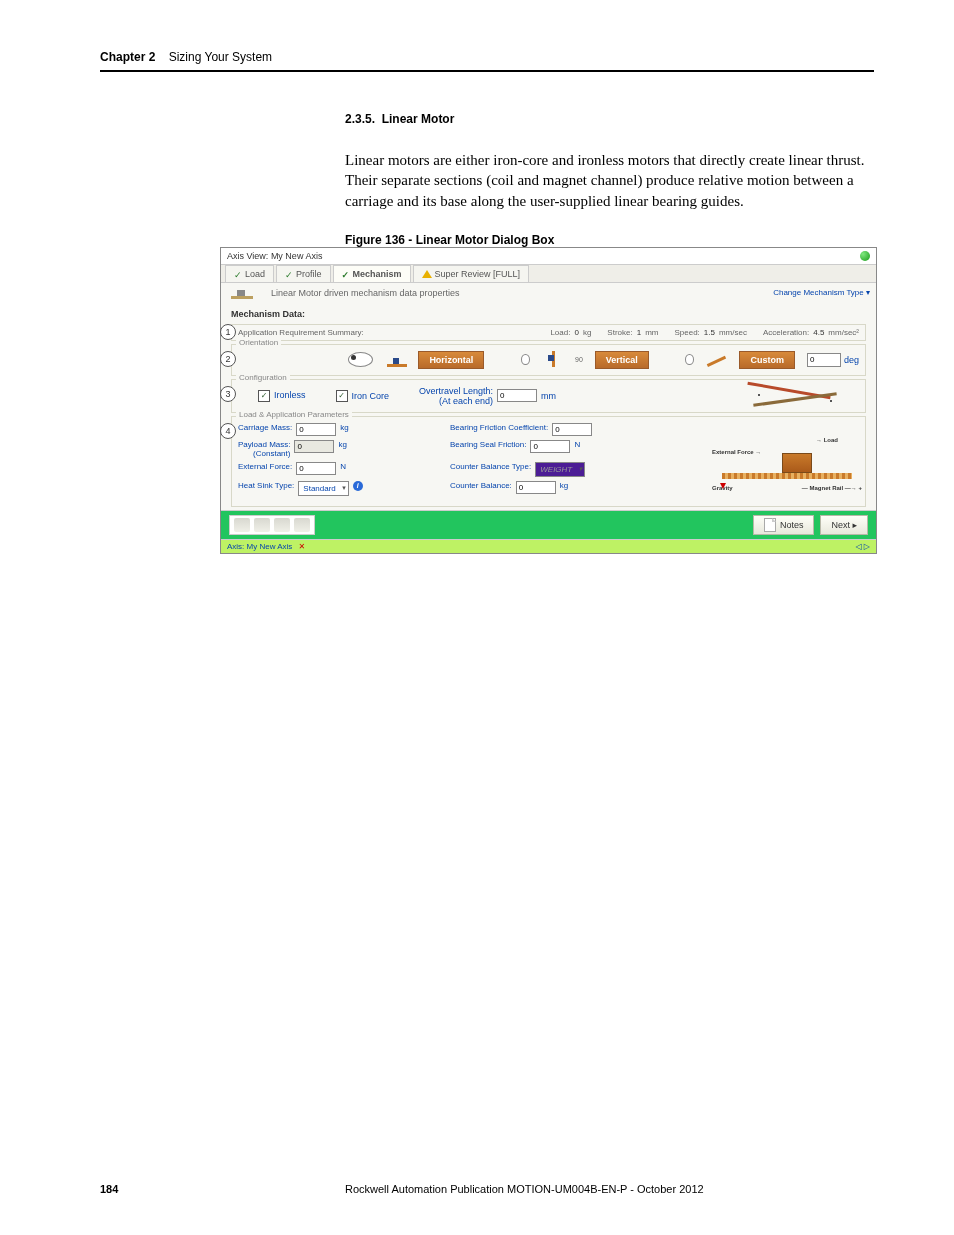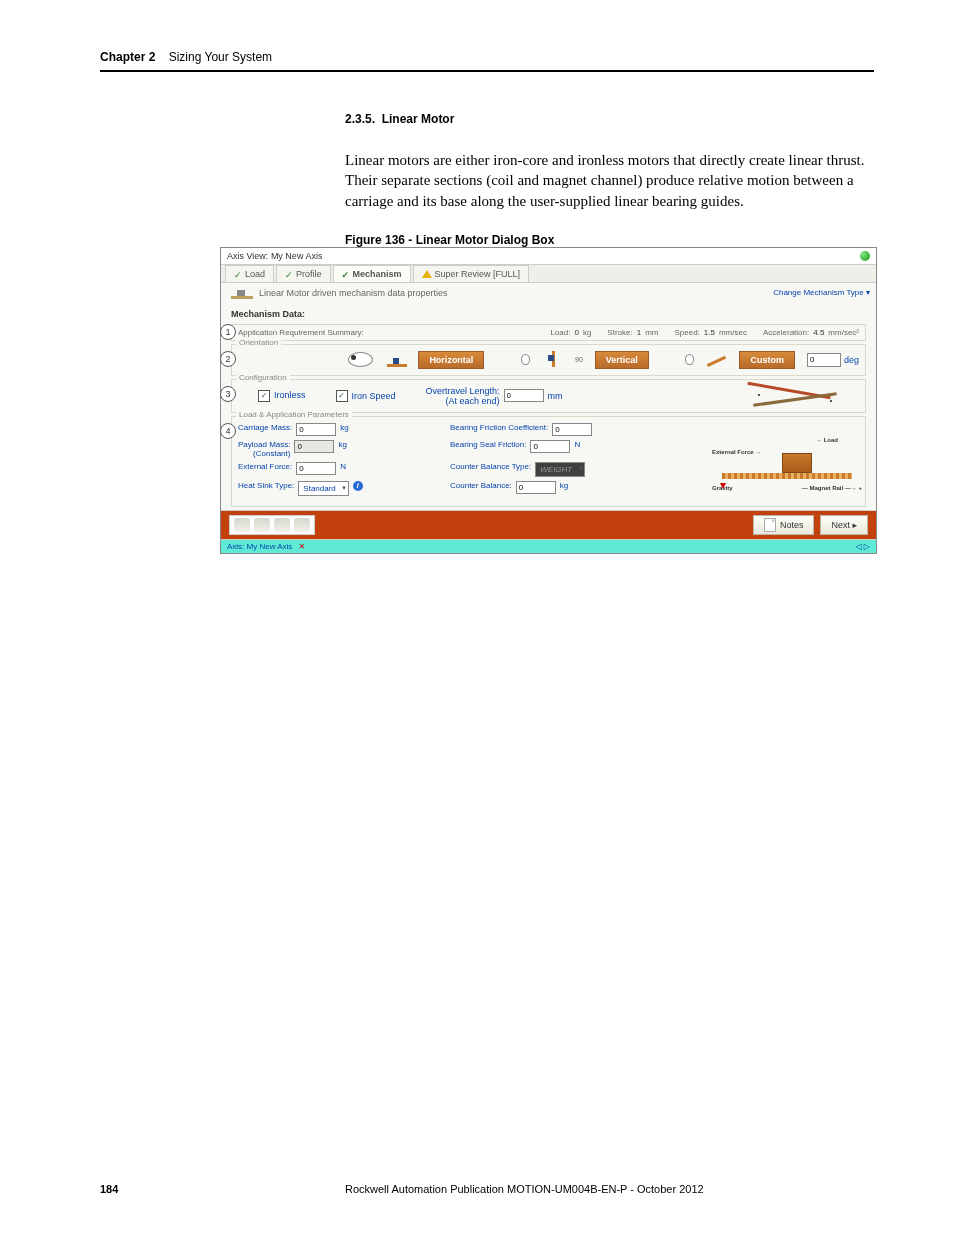--- a/index.html
+++ b/index.html
@@ -148,21 +148,21 @@
   .help-q {
     width: 10px; height: 10px; border-radius: 50%;
     background: #e89b2f; color: #fff;
     display: inline-flex; align-items: center; justify-content: center;
     font-size: 8px; font-weight: bold;
   }
   .desc-row {
     padding: 2px 10px 4px 10px;
     display: flex;
     align-items: center;
-    gap: 2px;
+    gap: 14px;
     color: #666;
     position: relative;
   }
   .change-link {
     position: absolute;
     right: 6px;
     color: #0645ad;
     font-size: 8px;
   }
   .mech-data-label {
@@ -302,21 +302,21 @@
     width: 34px; height: 11px; border: 1px solid #888;
     background: #fff; font-size: 8px; padding: 0 2px;
   }
   .in.ro { background: #e8e8e0; }
   .sel {
     height: 13px; border: 1px solid #888;
     background: #fff; font-size: 8px; padding: 0 12px 0 4px;
     position: relative; display: inline-flex; align-items: center;
   }
   .sel::after { content: "▾"; position: absolute; right: 2px; font-size: 7px; color: #555; }
-  .sel.dis { background: #404040; color: #999; font-style: italic; }
+  .sel.dis { background: #4c1d95; color: #999; font-style: italic; }
   .info-i {
     width: 10px; height: 10px; border-radius: 50%;
     background: #2a6ad8; color: #fff;
     display: inline-flex; align-items: center; justify-content: center;
     font-size: 7px; font-weight: bold; font-style: italic;
   }
   .diagram-box {
     grid-row: 1 / span 5;
     grid-column: 3;
     display: flex;
@@ -347,21 +347,21 @@
     border-left: 3px solid transparent;
     border-right: 3px solid transparent;
     border-top: 6px solid #c00;
   }
   .bottom-bar {
     display: flex;
     justify-content: space-between;
     align-items: center;
     padding: 4px 8px;
     border-top: 1px solid #ccc;
-    background: #c2410c;
+    background: #22c55e;
   }
   .mini-icons {
     display: flex;
     gap: 4px;
     align-items: center;
     padding: 2px 4px;
     border: 1px solid #ccc;
     background: #fff;
   }
   .mini-icons span {
@@ -373,21 +373,21 @@
     border: 1px solid #b8b8a8;
     background: linear-gradient(#fefef8,#e8e8dc);
     padding: 2px 10px;
     font-size: 9px;
     color: #333;
     display: inline-flex;
     align-items: center;
     gap: 4px;
   }
   .status-bar {
-    background: #5eead4;
+    background: #bef264;
     border-top: 1px solid #ccc;
     padding: 2px 6px;
     color: #0645ad;
     font-size: 8px;
     display: flex;
     justify-content: space-between;
   }
   .status-bar .close-x { color: #c00; margin-left: 4px; }
   .footer {
     position: absolute;
@@ -563,21 +563,21 @@
     <div class="fieldset" style="position:relative;">
       <div class="callout">3</div>
       <div class="fieldset-legend">Configuration</div>
       <div class="config-row">
         <span style="display:flex;align-items:flex-start;gap:4px;">
           <span class="cb chk"></span>
           <span class="label-blue">Ironless</span>
         </span>
         <span style="display:flex;align-items:center;gap:4px;">
           <span class="cb chk"></span>
-          <span class="label-blue">Iron Speed</span>
+          <span class="label-blue">Iron Core</span>
         </span>
         <span style="display:flex;align-items:center;gap:4px;white-space:pre;">
           <span class="label-blue" style="text-align:right;">Overtravel Length:
  (At each end)</span>
           <input class="in" value="0" style="">
           <span class="label-blue">mm</span>
         </span>
       </div>
       <div class="config-right">
           <div class="cables"></div>

